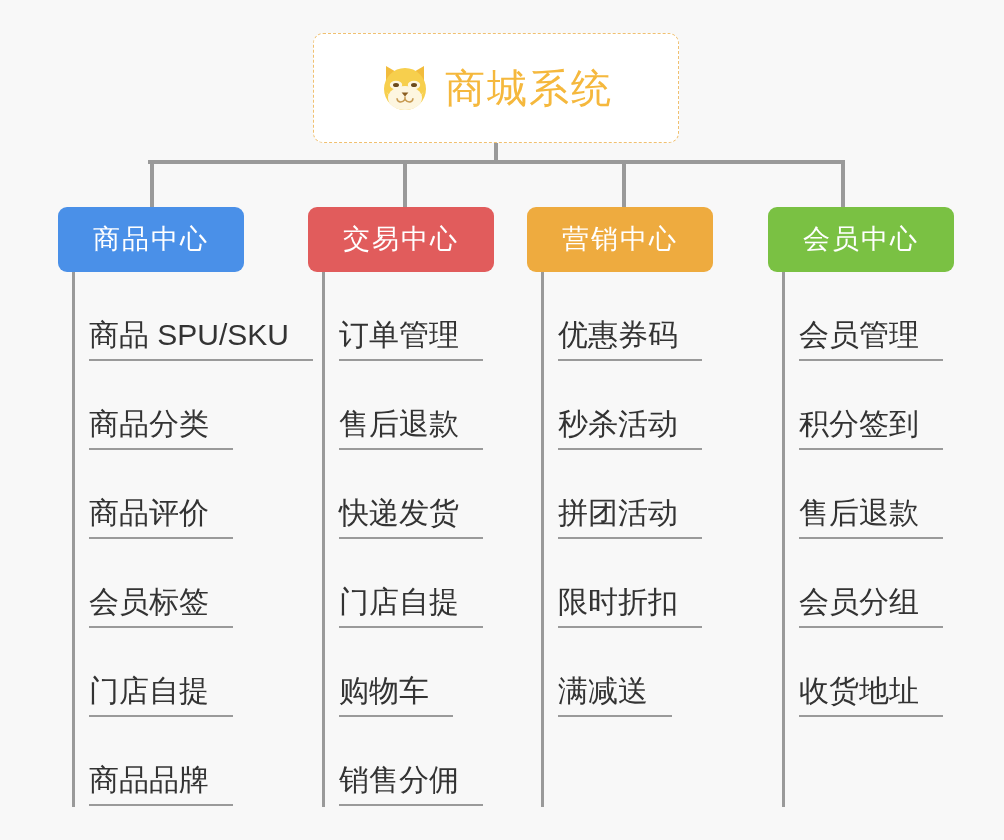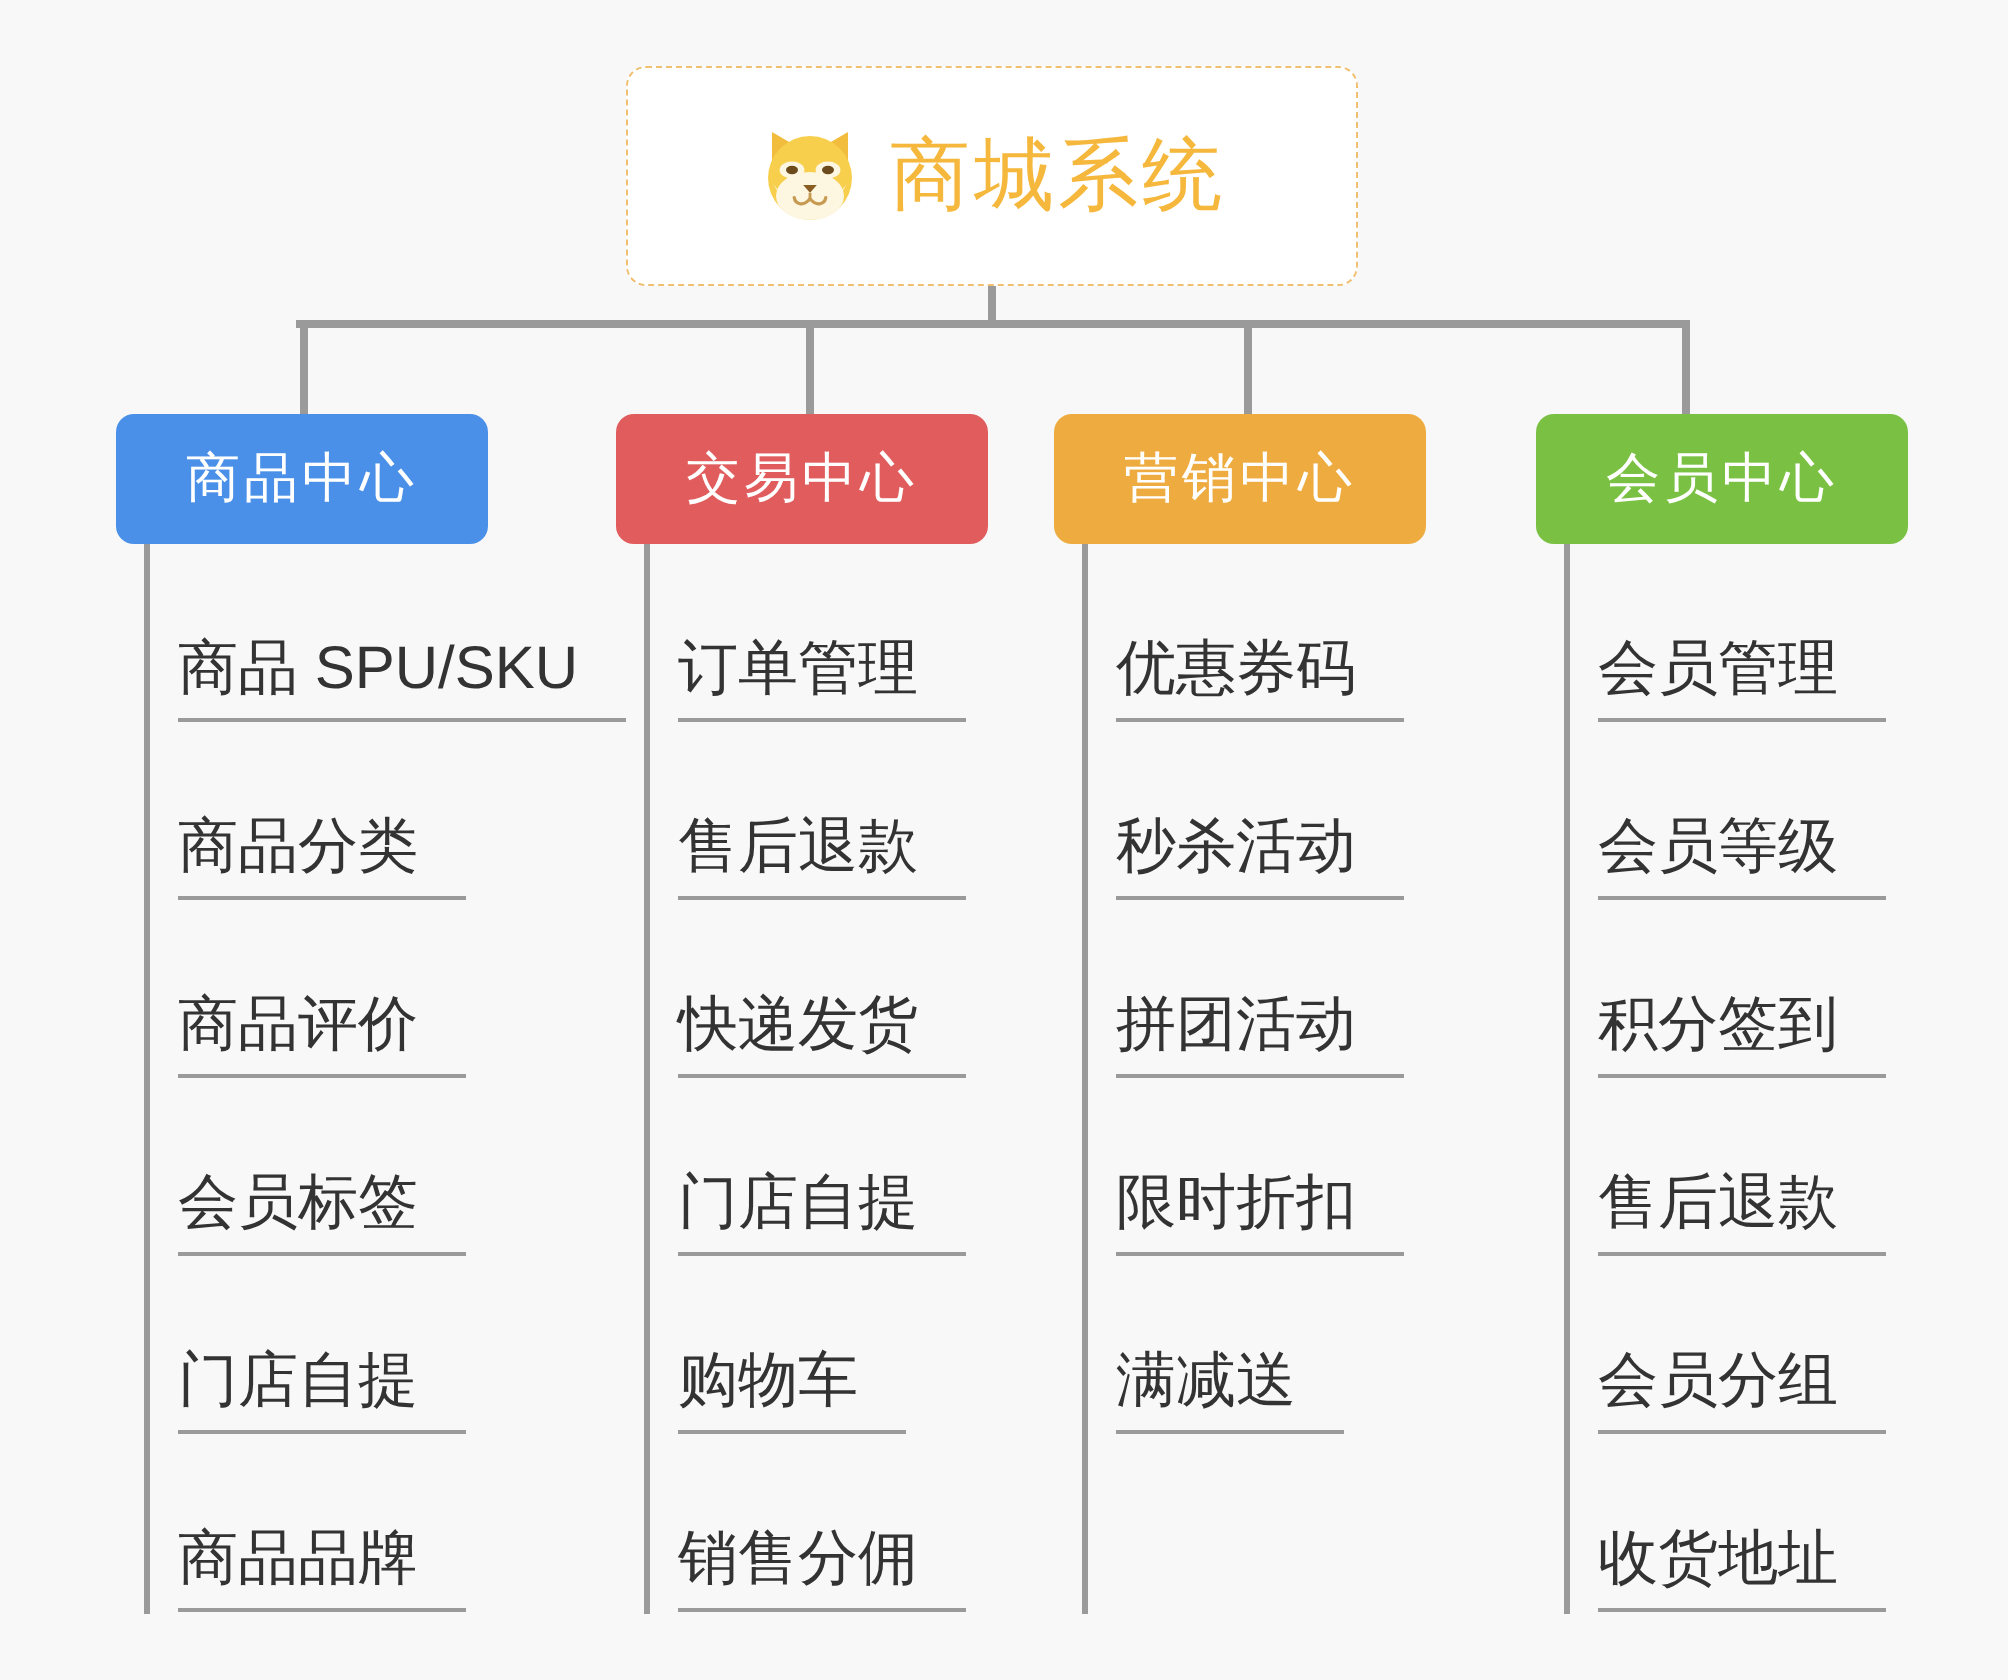--- a/index.html
+++ b/index.html
@@ -241,23 +241,20 @@
   </div>
 
   <div class="column" style="left:768px">
     <div class="col-header" style="background:#7ac143">会员中心</div>
     <div class="spine" style="height:535px"></div>
     <ul class="leaf-list">
       <li class="leaf">
           <span class="leaf-label">会员管理</span>
         </li>
       <li class="leaf">
-          <span class="leaf-label">会员等级</span>
-        </li>
-      <li class="leaf">
           <span class="leaf-label">积分签到</span>
         </li>
       <li class="leaf">
           <span class="leaf-label">售后退款</span>
         </li>
       <li class="leaf">
           <span class="leaf-label">会员分组</span>
         </li>
       <li class="leaf">
           <span class="leaf-label">收货地址</span>

